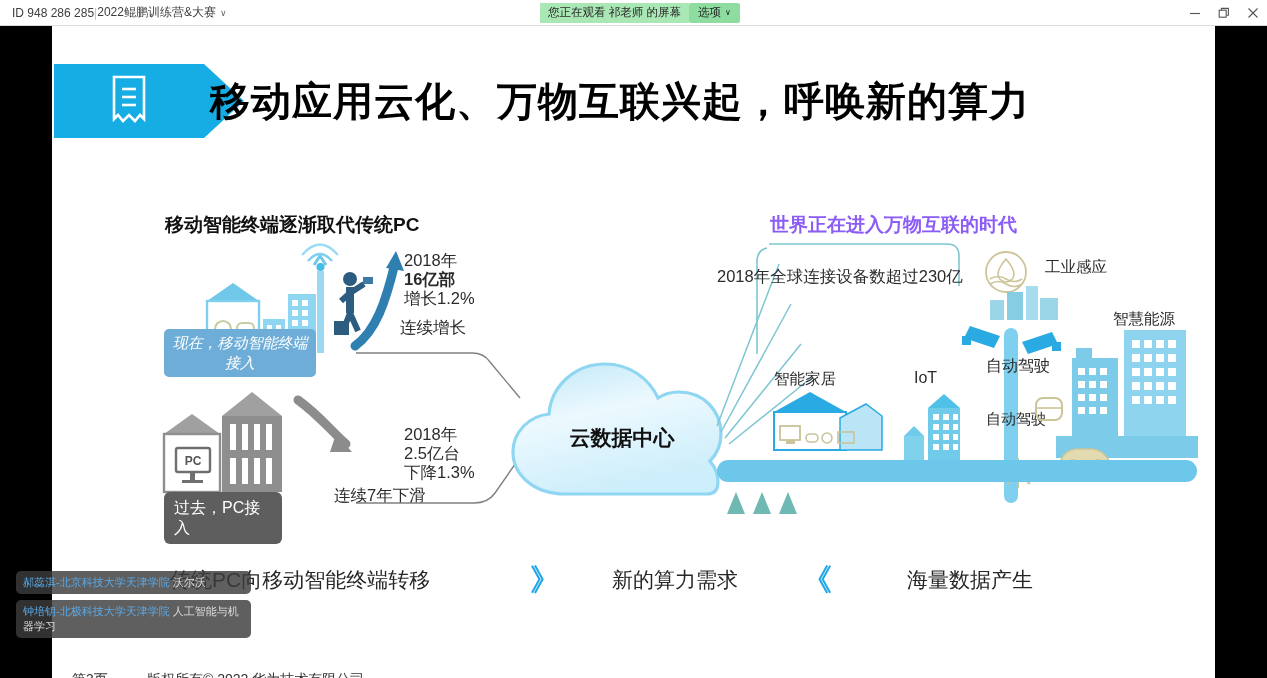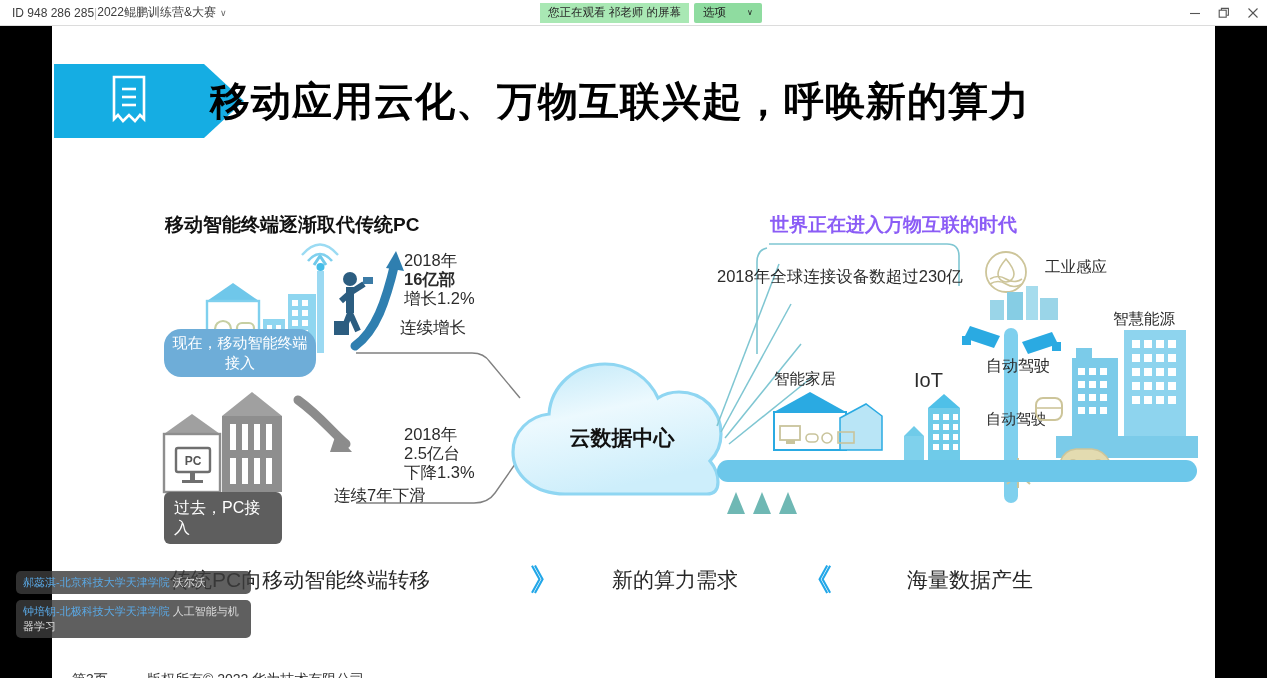--- a/index.html
+++ b/index.html
@@ -8,21 +8,21 @@
 
   
   .titlebar{position:absolute;left:0;top:0;width:1267px;height:26px;background:#fff;
     display:flex;align-items:center;border-bottom:1px solid #dcdcdc;}
   .tb-left{display:flex;align-items:center;padding-left:12px;font-size:12px;color:#3c3c3c;white-space:nowrap;}
   .tb-sep{color:#c2c2c2;font-size:12px;}
   .tb-chev{font-size:9px;color:#666;margin-left:4px;}
   .tb-center{position:absolute;left:540px;top:3px;display:flex;align-items:center;gap:0;}
   .share-pill{background:#a9e8b4;color:#2a2a2a;font-size:11.5px;padding:3px 8px 4px 8px;height:20px;line-height:13px;white-space:nowrap;}
   .opt-pill{background:#8fdca0;color:#1f1f1f;font-size:11.5px;padding:3px 9px 4px 9px;height:20px;line-height:13px;
-    display:flex;gap:21px;border-radius:2px;margin-left:5px;}
+    display:flex;gap:4px;border-radius:2px;}
   .opt-chev{font-size:8px;}
   .tb-right{position:absolute;right:0;top:0;height:26px;display:flex;align-items:center;}
   .winbtn{width:29px;height:26px;display:flex;align-items:center;justify-content:center;color:#555;}
   .winbtn svg{display:block;}
 
   
   .stage{position:absolute;left:0;top:26px;width:1267px;height:652px;background:#000;}
   .slide{position:absolute;left:52px;top:0;width:1163px;height:652px;background:#fff;overflow:hidden;}
 
   
@@ -34,22 +34,22 @@
     line-height:50px;}
 
   
   .h-left{position:absolute;left:113px;top:186px;font-size:19px;font-weight:bold;color:#111;}
   .h-right{position:absolute;left:718px;top:186px;font-size:19px;font-weight:bold;color:#8b5cf6;}
 
   
   .t{position:absolute;color:#2b2b2b;white-space:pre;}
 
   
-  .pill-blue{position:absolute;background:#6eadd8;color:#fff;border-radius:17px;text-align:center;
-    font-size:15px;line-height:20px;padding:4px 6px;}
+  .pill-blue{position:absolute;background:#6eadd8;color:#fff;border-radius:5px;text-align:center;
+    font-size:15px;line-height:20px;padding:4px 6px;font-style:italic;}
   .pill-gray{position:absolute;background:#5e5e5e;color:#fff;border-radius:6px;text-align:left;
     font-size:16px;line-height:20px;padding:6px 10px;}
 
   
   .cloud{position:absolute;left:455px;top:320px;width:230px;height:160px;}
   .cloud-label{position:absolute;left:455px;top:398px;width:230px;text-align:center;font-size:21px;font-weight:bold;color:#111;}
 
   
   .bottom-row{position:absolute;left:0;top:528px;width:1163px;height:50px;}
   .br-t{position:absolute;font-size:21px;color:#262626;white-space:nowrap;}
@@ -302,21 +302,21 @@
       <path d="M4 24 L40 4 L76 24" fill="#2aaae2"></path>
       <rect x="4" y="24" width="72" height="38" fill="none" stroke="#2aaae2" stroke-width="2"></rect>
       <path d="M70 30 L96 16 L112 28 V62 H70 Z" fill="#b9e5f6" stroke="#2aaae2" stroke-width="1.5"></path>
       <rect x="10" y="38" width="20" height="14" fill="none" stroke="#c9c49c" stroke-width="1.8"></rect>
       <rect x="16" y="52" width="9" height="4" fill="#c9c49c"></rect>
       <rect x="36" y="46" width="12" height="8" rx="4" fill="none" stroke="#c9c49c" stroke-width="1.6"></rect>
       <circle cx="57" cy="50" r="5" fill="none" stroke="#c9c49c" stroke-width="1.6"></circle>
       <rect x="68" y="44" width="16" height="11" fill="none" stroke="#c9c49c" stroke-width="1.6"></rect>
     </svg>
 
-    <div class="t" style="left:862px;top:343px;font-size:20px;">IoT</div>
+    <div class="t" style="left:862px;top:343px;font-size:16px;">IoT</div>
     <svg style="position:absolute;left:850px;top:362px;" width="80" height="72">
       <path d="M26 20 l16 -14 l16 14" fill="#4fc0e8"></path>
       <rect x="26" y="20" width="32" height="52" fill="#6fcbe9"></rect>
       <rect x="31" y="26" width="6" height="6" fill="#fff"></rect>
         <rect x="41" y="26" width="6" height="6" fill="#fff"></rect>
       <rect x="51" y="26" width="5" height="6" fill="#fff"></rect>
       <rect x="31" y="36" width="6" height="6" fill="#fff"></rect>
         <rect x="41" y="36" width="6" height="6" fill="#fff"></rect>
       <rect x="51" y="36" width="5" height="6" fill="#fff"></rect>
       <rect x="31" y="46" width="6" height="6" fill="#fff"></rect>

